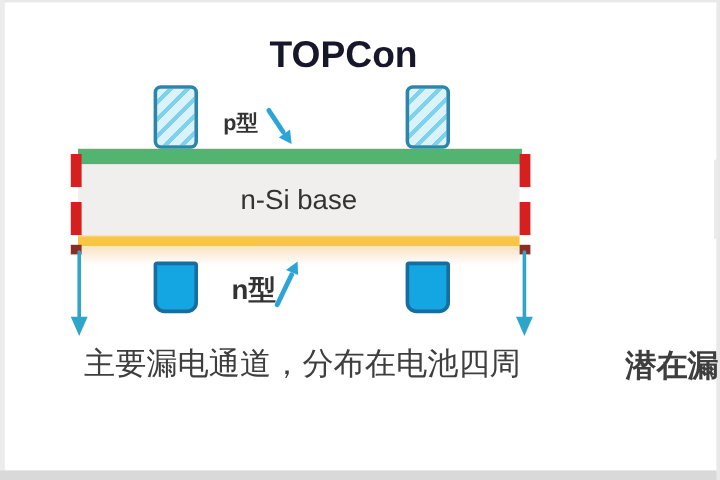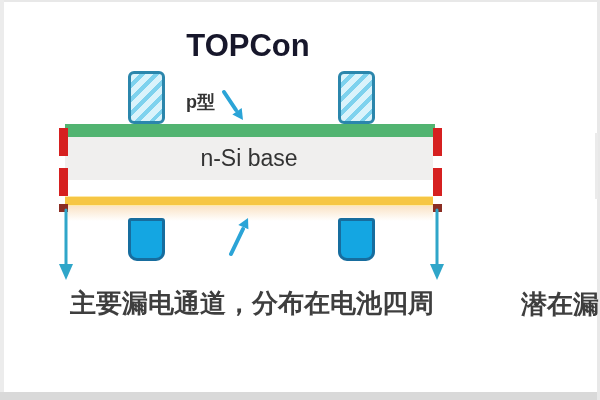--- a/index.html
+++ b/index.html
@@ -8,21 +8,21 @@
     font-family:"Liberation Sans","DejaVu Sans",sans-serif;
   }
   
   .edge{position:absolute;background:var(--frame-edge,#dadada);}
   .edge-top{left:0;top:0;width:600px;height:2px;background:#e8e8e8;}
   .edge-left{left:0;top:0;width:4px;height:400px;background:#ececec;}
   .edge-bottom{left:0;top:392px;width:600px;height:8px;}
   .edge-right{left:597px;top:0;width:3px;height:400px;background:#e8e8e8;}
 
   .title{
-    position:absolute;left:148px;top:28px;width:200px;text-align:center;
+    position:absolute;left:148px;top:28px;width:200px;text-align:right;
     font-size:31px;font-weight:bold;color:var(--title-text,#17172b);letter-spacing:0px;
   }
 
   
   .electrode-top{
     position:absolute;top:71px;width:37px;height:53px;box-sizing:border-box;
     border:3px solid var(--electrode-top-border,#2b86ac);border-radius:6px;
     background:repeating-linear-gradient(135deg,
       var(--electrode-top-fill,#daf3fb) 0px, var(--electrode-top-fill,#daf3fb) 6px,
       var(--electrode-top-stripe,#7ed2ee) 6px, var(--electrode-top-stripe,#7ed2ee) 10px);
@@ -34,21 +34,21 @@
     position:absolute;top:218px;width:37px;height:43px;box-sizing:border-box;
     background:var(--electrode-bottom-fill,#14a6e2);
     border:3px solid var(--electrode-bottom-border,#176d9e);
     border-radius:3px 3px 9px 9px;
   }
   .b1{left:128px;} .b2{left:338px;}
 
   
   .green-layer{position:absolute;left:65px;top:124px;width:370px;height:13px;
     background:var(--green-layer,#52b471);}
-  .base-layer{position:absolute;left:65px;top:137px;width:368px;height:43px;
+  .base-layer{position:absolute;left:65px;top:137px;width:368px;height:59px;
     background:var(--base-fill,#f0efee);display:flex;align-items:center;justify-content:center;}
   .base-layer span{font-size:23px;color:var(--label-text,#3b3b3b);}
   .yellow-layer{position:absolute;left:65px;top:196px;width:368px;height:10px;box-sizing:border-box;
     background:var(--yellow-layer,#f6c644);
     border-top:1px solid var(--yellow-edge,#fde9a9);border-bottom:1px solid var(--yellow-edge,#fde9a9);}
   .orange-fade{position:absolute;left:65px;top:206px;width:368px;height:15px;
     background:linear-gradient(to bottom,var(--orange-fade,#fae3c6),rgba(255,255,255,0));}
 
   
   .red-dash{position:absolute;top:128px;width:9px;height:68px;
@@ -70,21 +70,21 @@
   .p-arrow{left:216px;top:88px;}
   .n-arrow{left:224px;top:212px;}
   .down-arrow-left{left:56px;top:207px;}
   .down-arrow-right{left:427px;top:207px;}
   .ptr-line{stroke:var(--pointer-arrow-blue,#2ba4d7);stroke-width:4;stroke-linecap:round;fill:none;}
   .ptr-head{fill:var(--pointer-arrow-blue,#2ba4d7);}
   .leak-line{stroke:var(--leak-arrow-blue,#2fa6c9);stroke-width:3;stroke-linecap:round;fill:none;}
   .leak-head{fill:var(--leak-arrow-blue,#2fa6c9);}
 
   
-  .caption-main{position:absolute;left:70px;top:286px;width:390px;font-size:26px;font-weight:700;
+  .caption-main{position:absolute;left:70px;top:286px;width:390px;font-size:26px;font-weight:400;
     color:var(--caption-text,#3e3e3e);white-space:nowrap;}
   .caption-right{position:absolute;left:521px;top:287px;width:79px;font-size:26px;font-weight:700;
     color:var(--caption-text,#3e3e3e);white-space:nowrap;overflow:hidden;}
 
   .faint-edge{position:absolute;left:595px;top:133px;width:3px;height:66px;background:#ebebeb;}
 </style>
 </head>
 <body>
 
 <div class="stage">
@@ -115,20 +115,21 @@
   <div class="orange-fade"></div>
 
   <div class="red-dash left"></div>
   <div class="red-dash right"></div>
   <div class="dark-dash left"></div>
   <div class="dark-dash right"></div>
 
   <div class="electrode-bottom b1"></div>
   <div class="electrode-bottom b2"></div>
 
+  <div class="n-label">n型</div>
   <svg class="n-arrow" width="32" height="46" viewBox="0 0 32 46">
     <line class="ptr-line" x1="7" y1="42" x2="19" y2="17"></line>
     <polygon class="ptr-head" points="24,6 24.4,17.2 14.3,13"></polygon>
   </svg>
 
   <svg class="down-arrow-left" width="22" height="76" viewBox="0 0 22 76">
     <line class="leak-line" x1="10" y1="3" x2="10" y2="58"></line>
     <polygon class="leak-head" points="10,73 3,57 17,57"></polygon>
   </svg>
   <svg class="down-arrow-right" width="22" height="76" viewBox="0 0 22 76">

